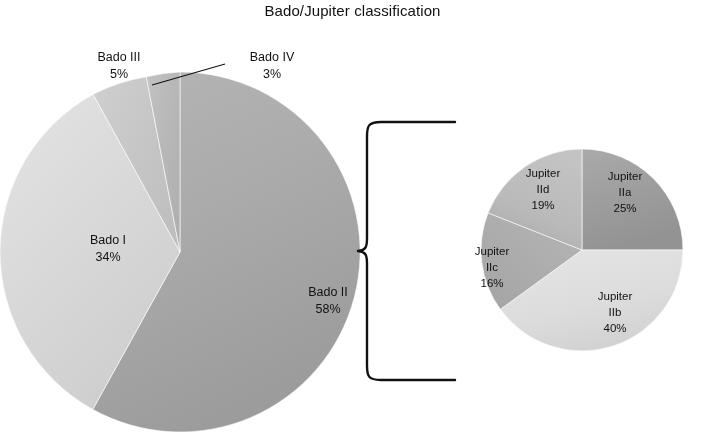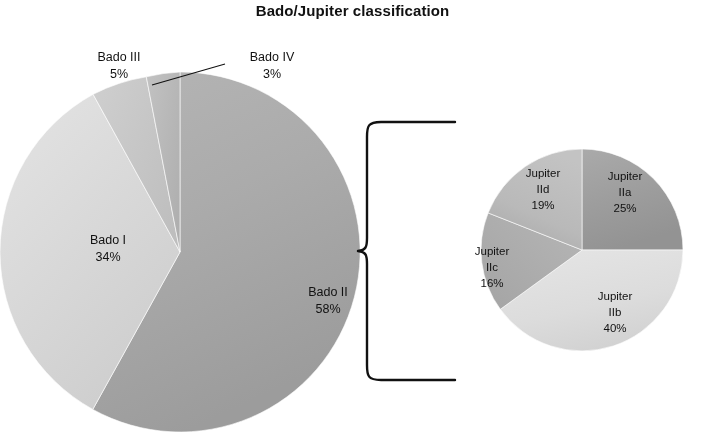--- a/index.html
+++ b/index.html
@@ -22,21 +22,21 @@
     width: 705px;
     height: 434px;
   }
   .chart-title {
     position: absolute;
     top: 2px;
     left: 0;
     width: 705px;
     text-align: center;
     font-size: 15px;
-    font-weight: bold;
+    font-weight: normal;
     letter-spacing: 0.1px;
     color: #111111;
   }
   svg { display: block; }
   .slice-label {
     font-family: "Liberation Sans", sans-serif;
     font-size: 12.5px;
     fill: #111111;
     text-anchor: middle;
   }

